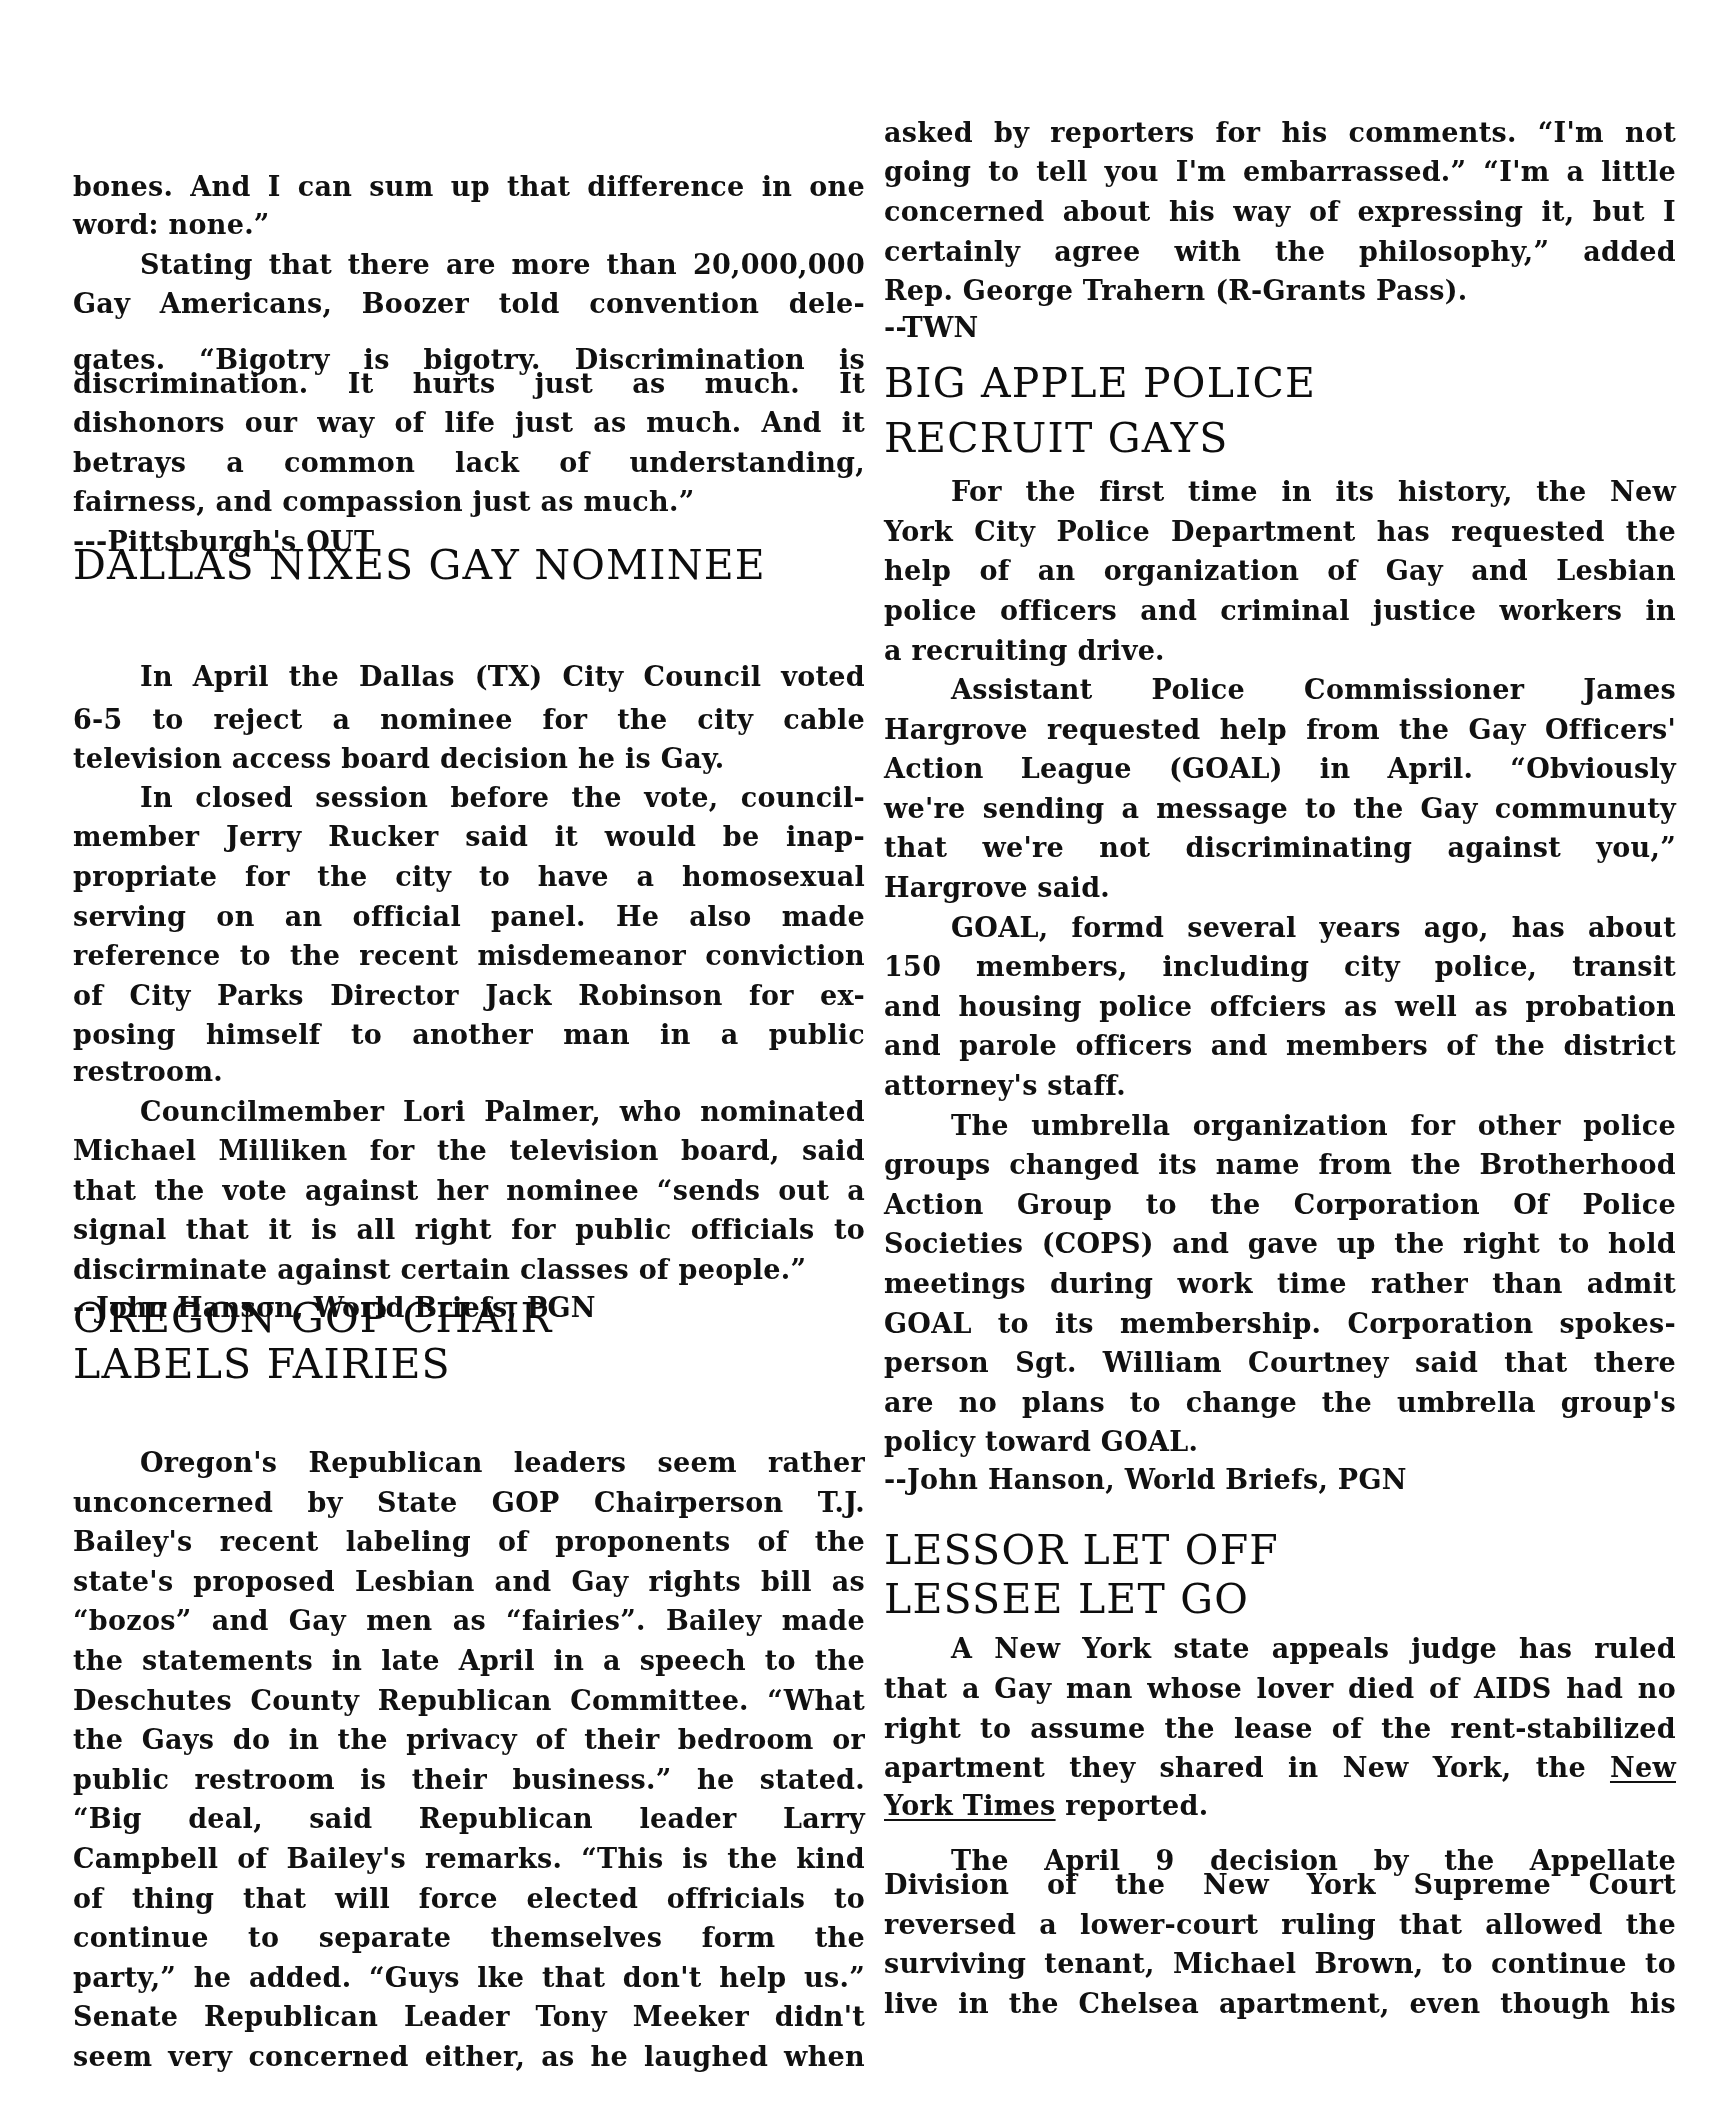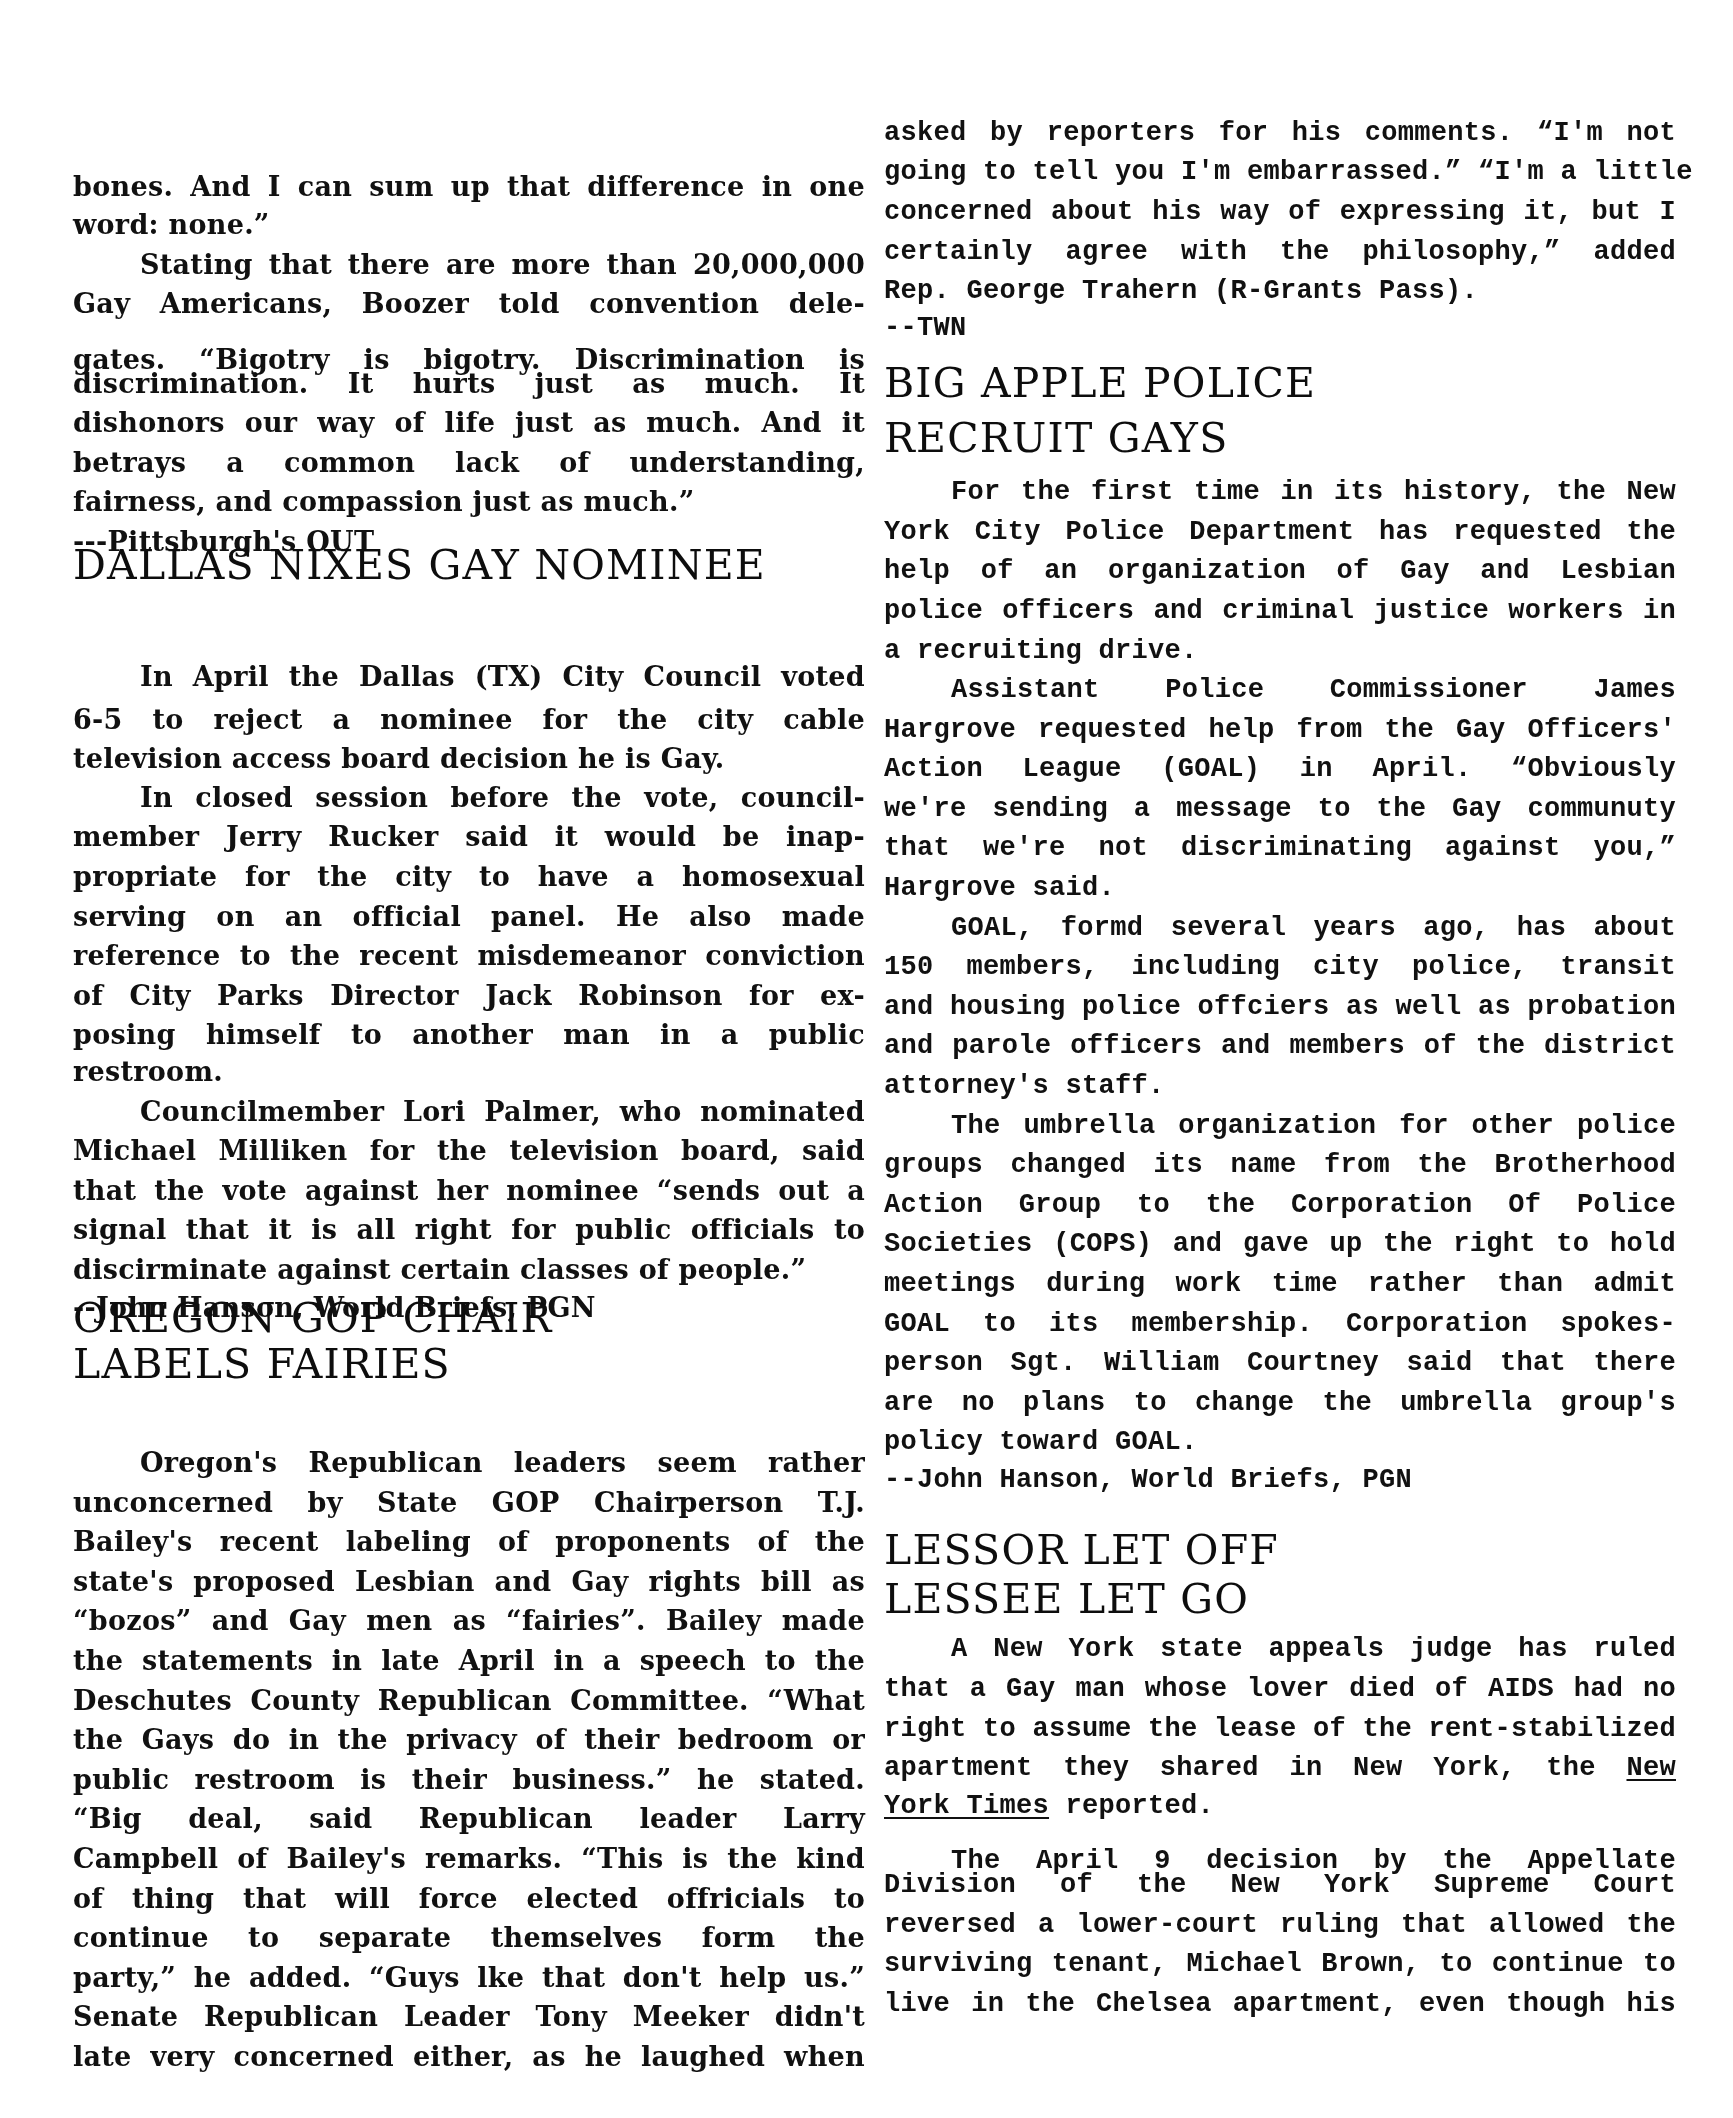--- a/index.html
+++ b/index.html
@@ -9,21 +9,21 @@
     font-family: "DejaVu Serif", serif;
     font-size: 27px;
     line-height: 34px;
     height: 34px;
     white-space: nowrap;
     color: #111111;
     font-weight: bold;
     letter-spacing: 0.3px;
   }
   .colL { left: 73px; width: 792px; margin-top: 48px; }
-  .colR { left: 884px; width: 792px; font-family: Liberation Mono, monospace; }
+  .colR { left: 884px; width: 792px; }
   .just { text-align: justify; text-align-last: justify; }
   .indent { padding-left: 67px; box-sizing: border-box; }
   .head {
     position: absolute;
     font-family: "DejaVu Serif", serif;
     font-weight: normal;
     font-size: 41px;
     line-height: 49px;
     white-space: nowrap;
     letter-spacing: 1.2px;
@@ -86,21 +86,21 @@
     <div class="line colL just" style="top:1596px">the statements in late April in a speech to the</div>
     <div class="line colL just" style="top:1636px">Deschutes County Republican Committee. “What</div>
     <div class="line colL just" style="top:1675px">the Gays do in the privacy of their bedroom or</div>
     <div class="line colL just" style="top:1715px">public restroom is their business.” he stated.</div>
     <div class="line colL just" style="top:1754px">“Big deal, said Republican leader Larry</div>
     <div class="line colL just" style="top:1794px">Campbell of Bailey's remarks. “This is the kind</div>
     <div class="line colL just" style="top:1834px">of thing that will force elected offricials to</div>
     <div class="line colL just" style="top:1873px">continue to separate themselves form the</div>
     <div class="line colL just" style="top:1913px">party,” he added. “Guys lke that don't help us.”</div>
     <div class="line colL just" style="top:1952px">Senate Republican Leader Tony Meeker didn't</div>
-    <div class="line colL just" style="top:1992px">late very concerned either, as he laughed when</div>
+    <div class="line colL just" style="top:1992px">seem very concerned either, as he laughed when</div>
   </div>
 </div>
 
 <div>
 
   <div>
     <div class="line colR just" style="top:116px">asked by reporters for his comments. “I'm not</div>
     <div class="line colR just" style="top:155px">going to tell you I'm embarrassed.” “I'm a little</div>
     <div class="line colR just" style="top:195px">concerned about his way of expressing it, but I</div>
     <div class="line colR just" style="top:235px">certainly agree with the philosophy,” added</div>

